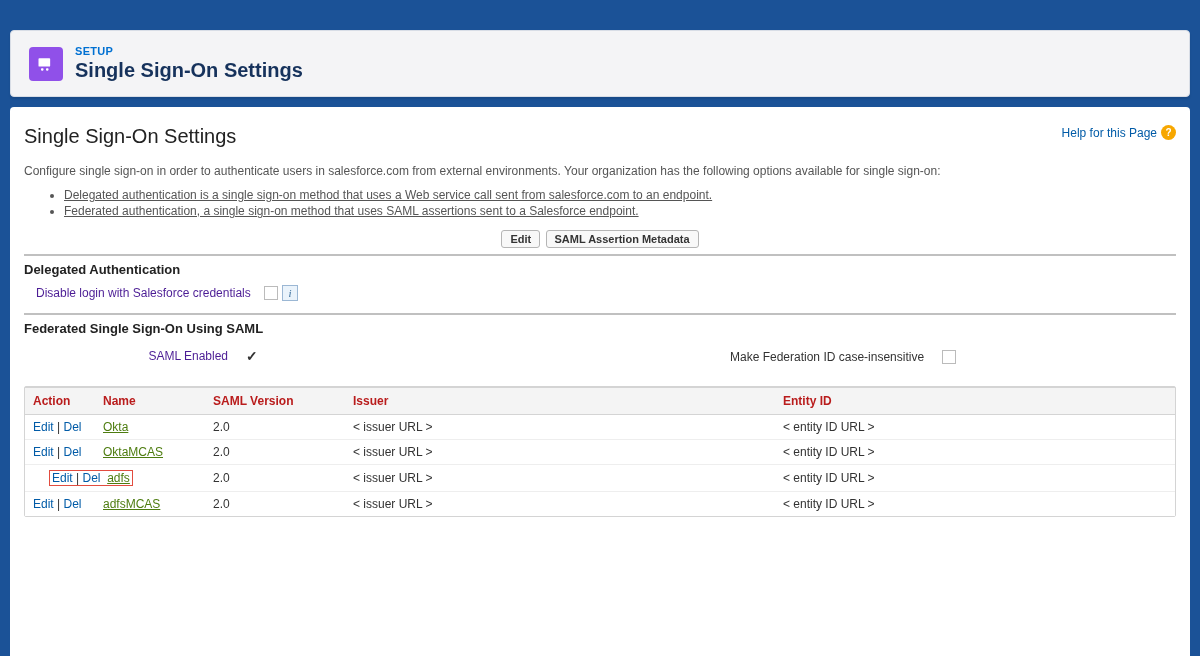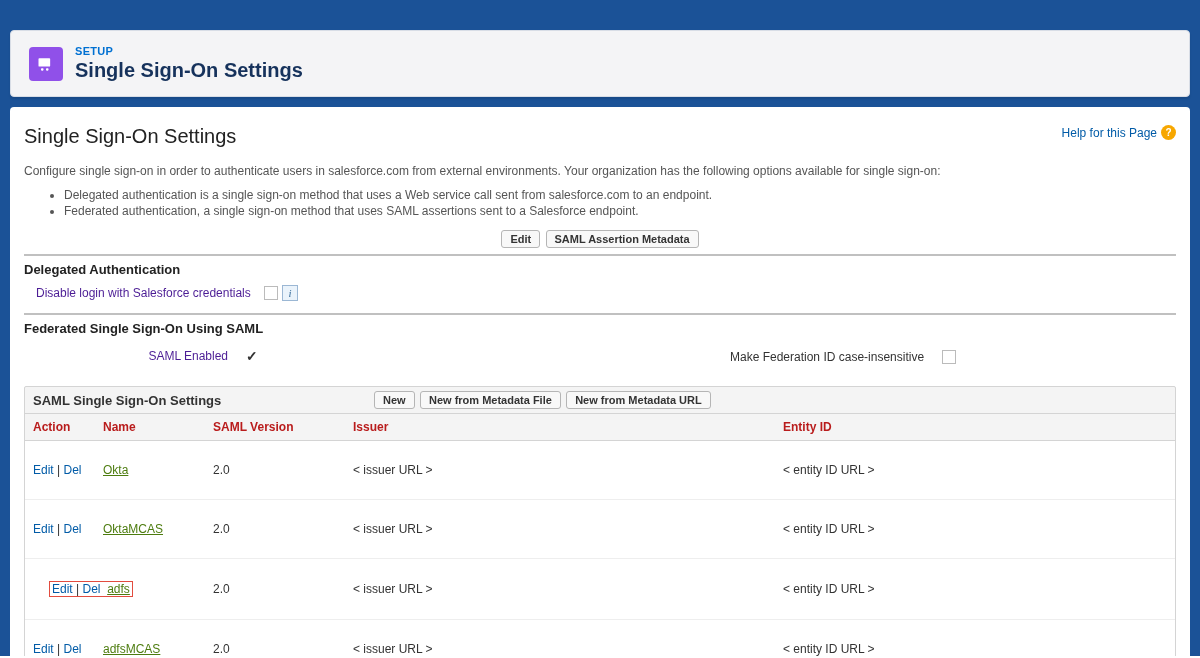--- a/index.html
+++ b/index.html
@@ -71,21 +71,21 @@
     background: #f7a700;
     border-radius: 50%;
     color: #fff;
     font-size: 10px;
     text-align: center;
     line-height: 15px;
     font-weight: bold;
     margin-left: 4px;
   }
   .desc { font-size: 12px; color: #555; margin: 6px 0 10px 0; }
-  ul.bullets { margin: 8px 0 12px 40px; padding: 0; color: #555; }
+  ul.bullets { margin: 8px 0 12px 40px; padding: 0; color: #555; text-decoration: underline; }
   ul.bullets li { margin: 2px 0; }
   .btn-row { text-align: center; margin: 8px 0 6px 0; }
   .sf-btn {
     display: inline-block;
     background: #f8f8f8;
     border: 1px solid #b5b5b5;
     border-radius: 3px;
     padding: 2px 8px;
     font-size: 11px;
     font-weight: 700;
@@ -162,21 +162,21 @@
   table.saml th {
     text-align: left;
     font-weight: 700;
     padding: 6px 8px;
     border-top: 1px solid #d4d4d4;
     border-bottom: 1px solid #d4d4d4;
     background: #f4f4f4;
     color: #b91c1c;
   }
   table.saml td {
-    padding: 22px 8px;
+    padding: 5px 8px;
     border-bottom: 1px solid #eee;
     color: #333;
   }
   table.saml tr:last-child td { border-bottom: none; }
   .action-link { color: #015ba7; text-decoration: none; }
   .name-link { color: #4d7c0f; text-decoration: underline; }
   .highlight-box {
     border: 1.5px solid #e24c3f;
     padding: 0 2px;
     display: inline-block;
@@ -249,28 +249,20 @@
         <div class="field-row">
           <span style="flex:0 0 130px"></span>
           <span>Make Federation ID case-insensitive</span>
           <span style="width:18px"></span>
           <span class="checkbox-box"></span>
         </div>
       </div>
     </div>
 
     <div class="saml-wrap">
-      <div class="saml-head">
-        <div class="sh-title">SAML Single Sign-On Settings</div>
-        <div class="sh-btns">
-          <span class="sf-btn">New</span>
-          <span class="sf-btn">New from Metadata File</span>
-          <span class="sf-btn">New from Metadata URL</span>
-        </div>
-      </div>
       <table class="saml">
         <thead>
           <tr>
             <th class="col-action">Action</th>
             <th class="col-name">Name</th>
             <th class="col-ver">SAML Version</th>
             <th class="col-issuer">Issuer</th>
             <th class="col-entity">Entity ID</th>
           </tr>
         </thead>

